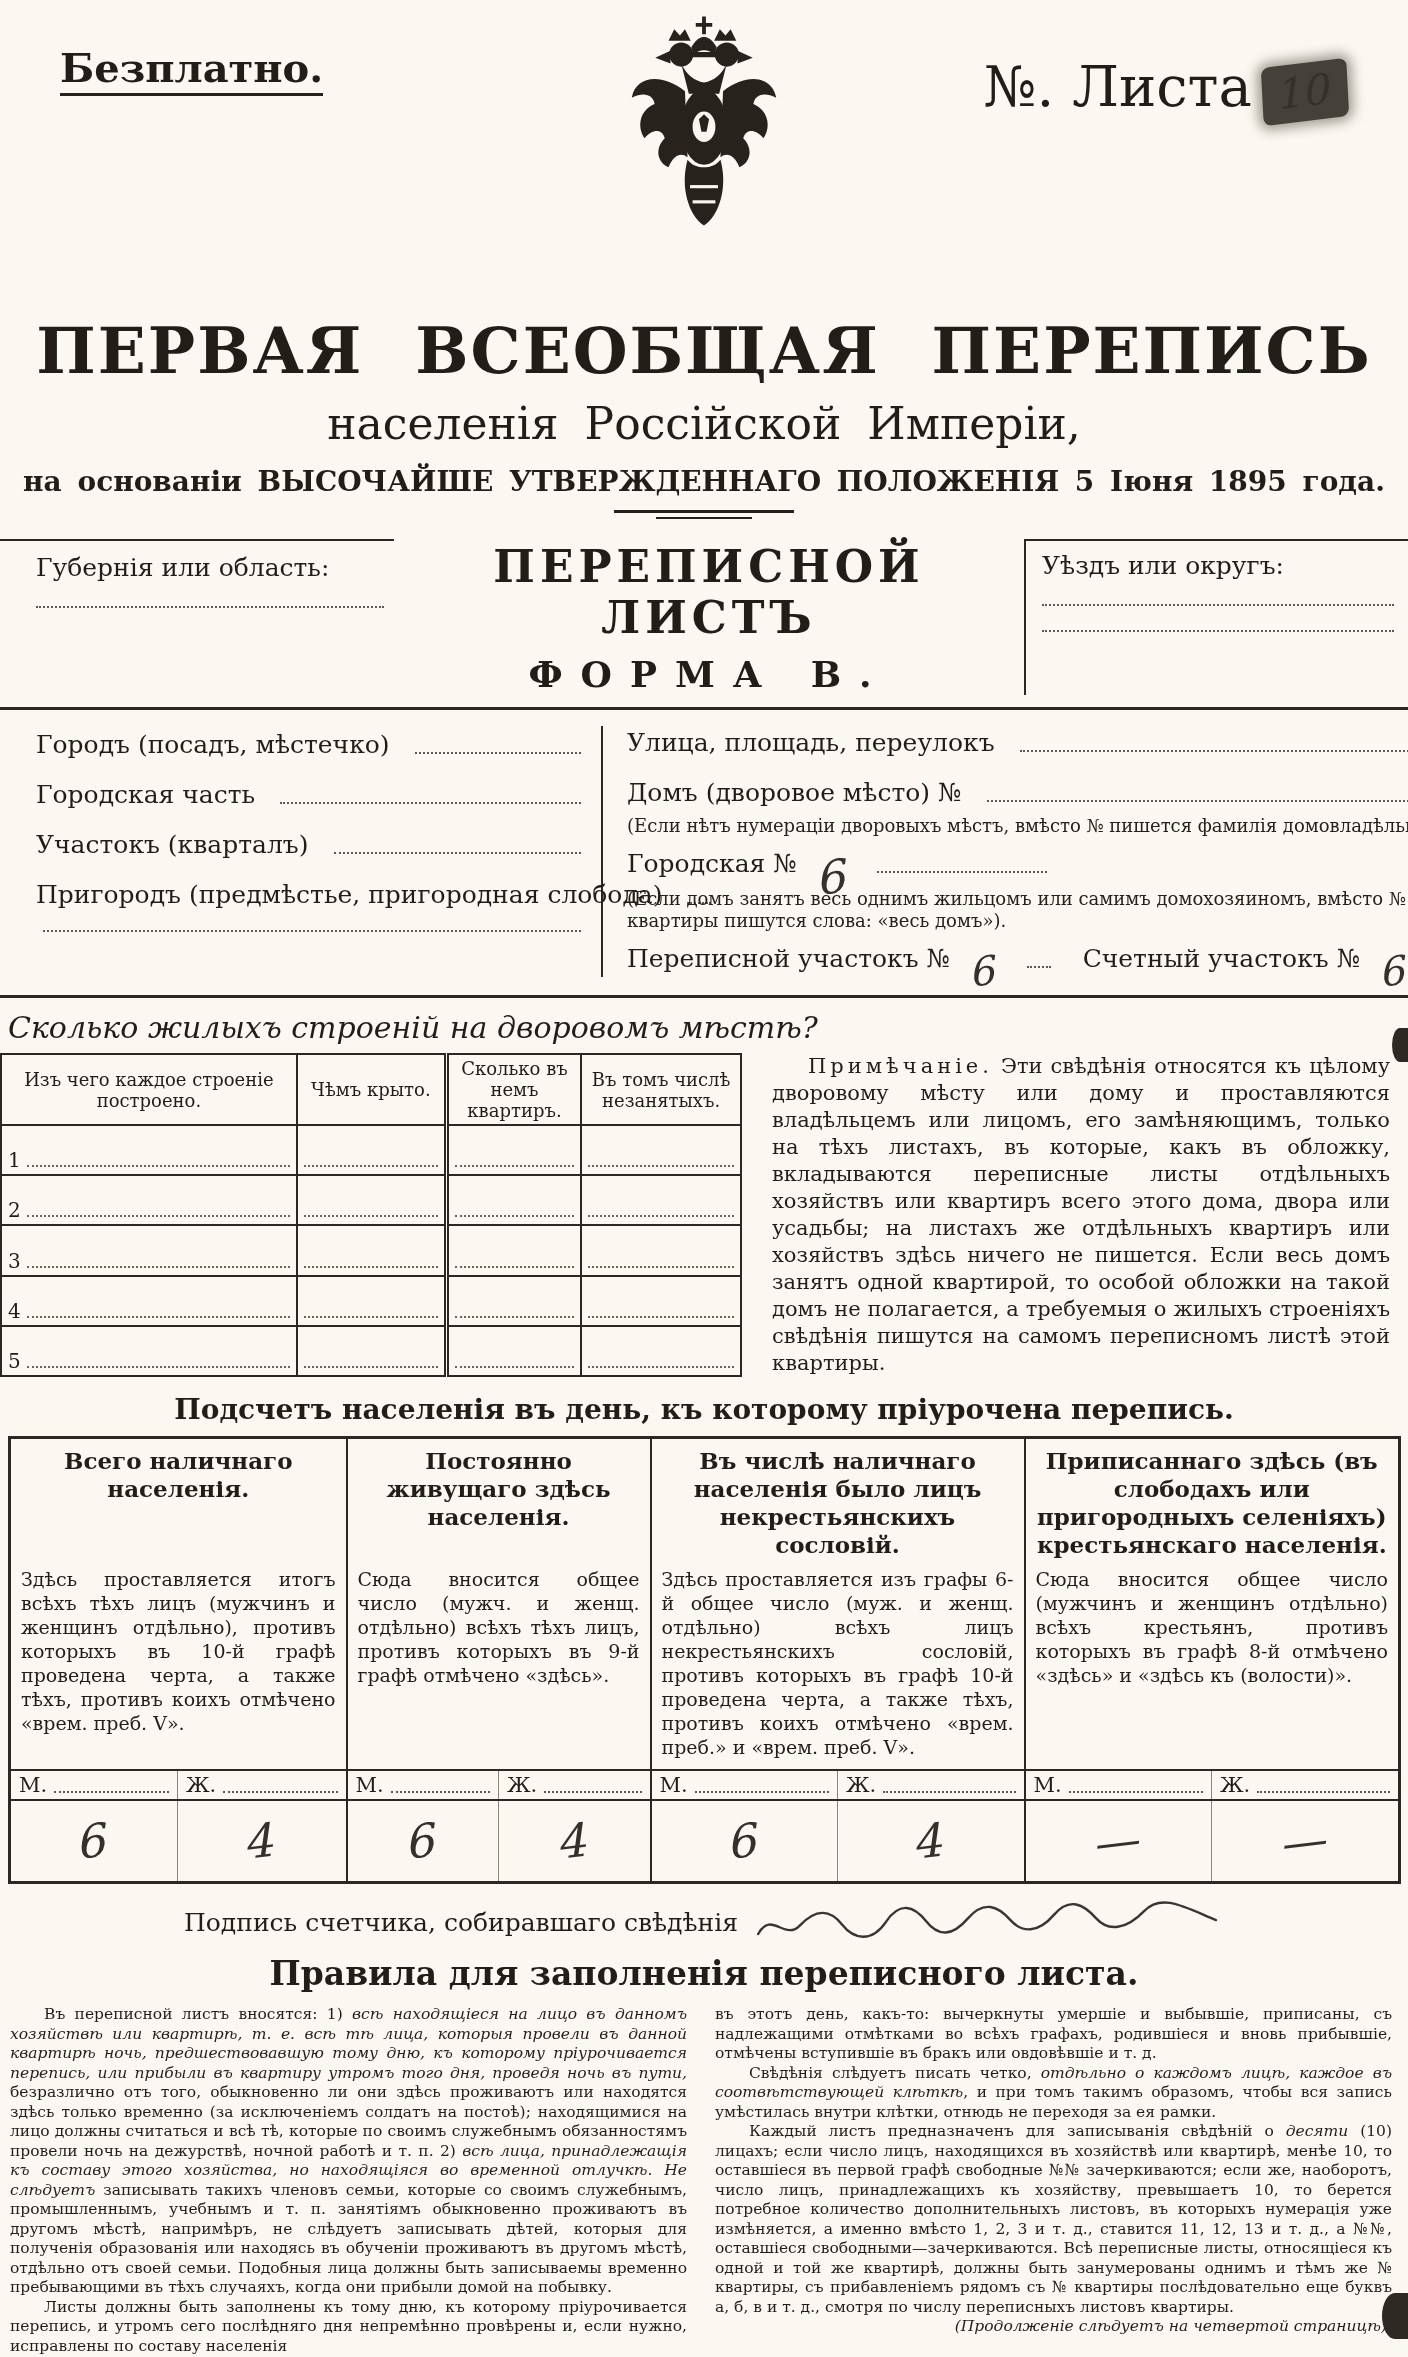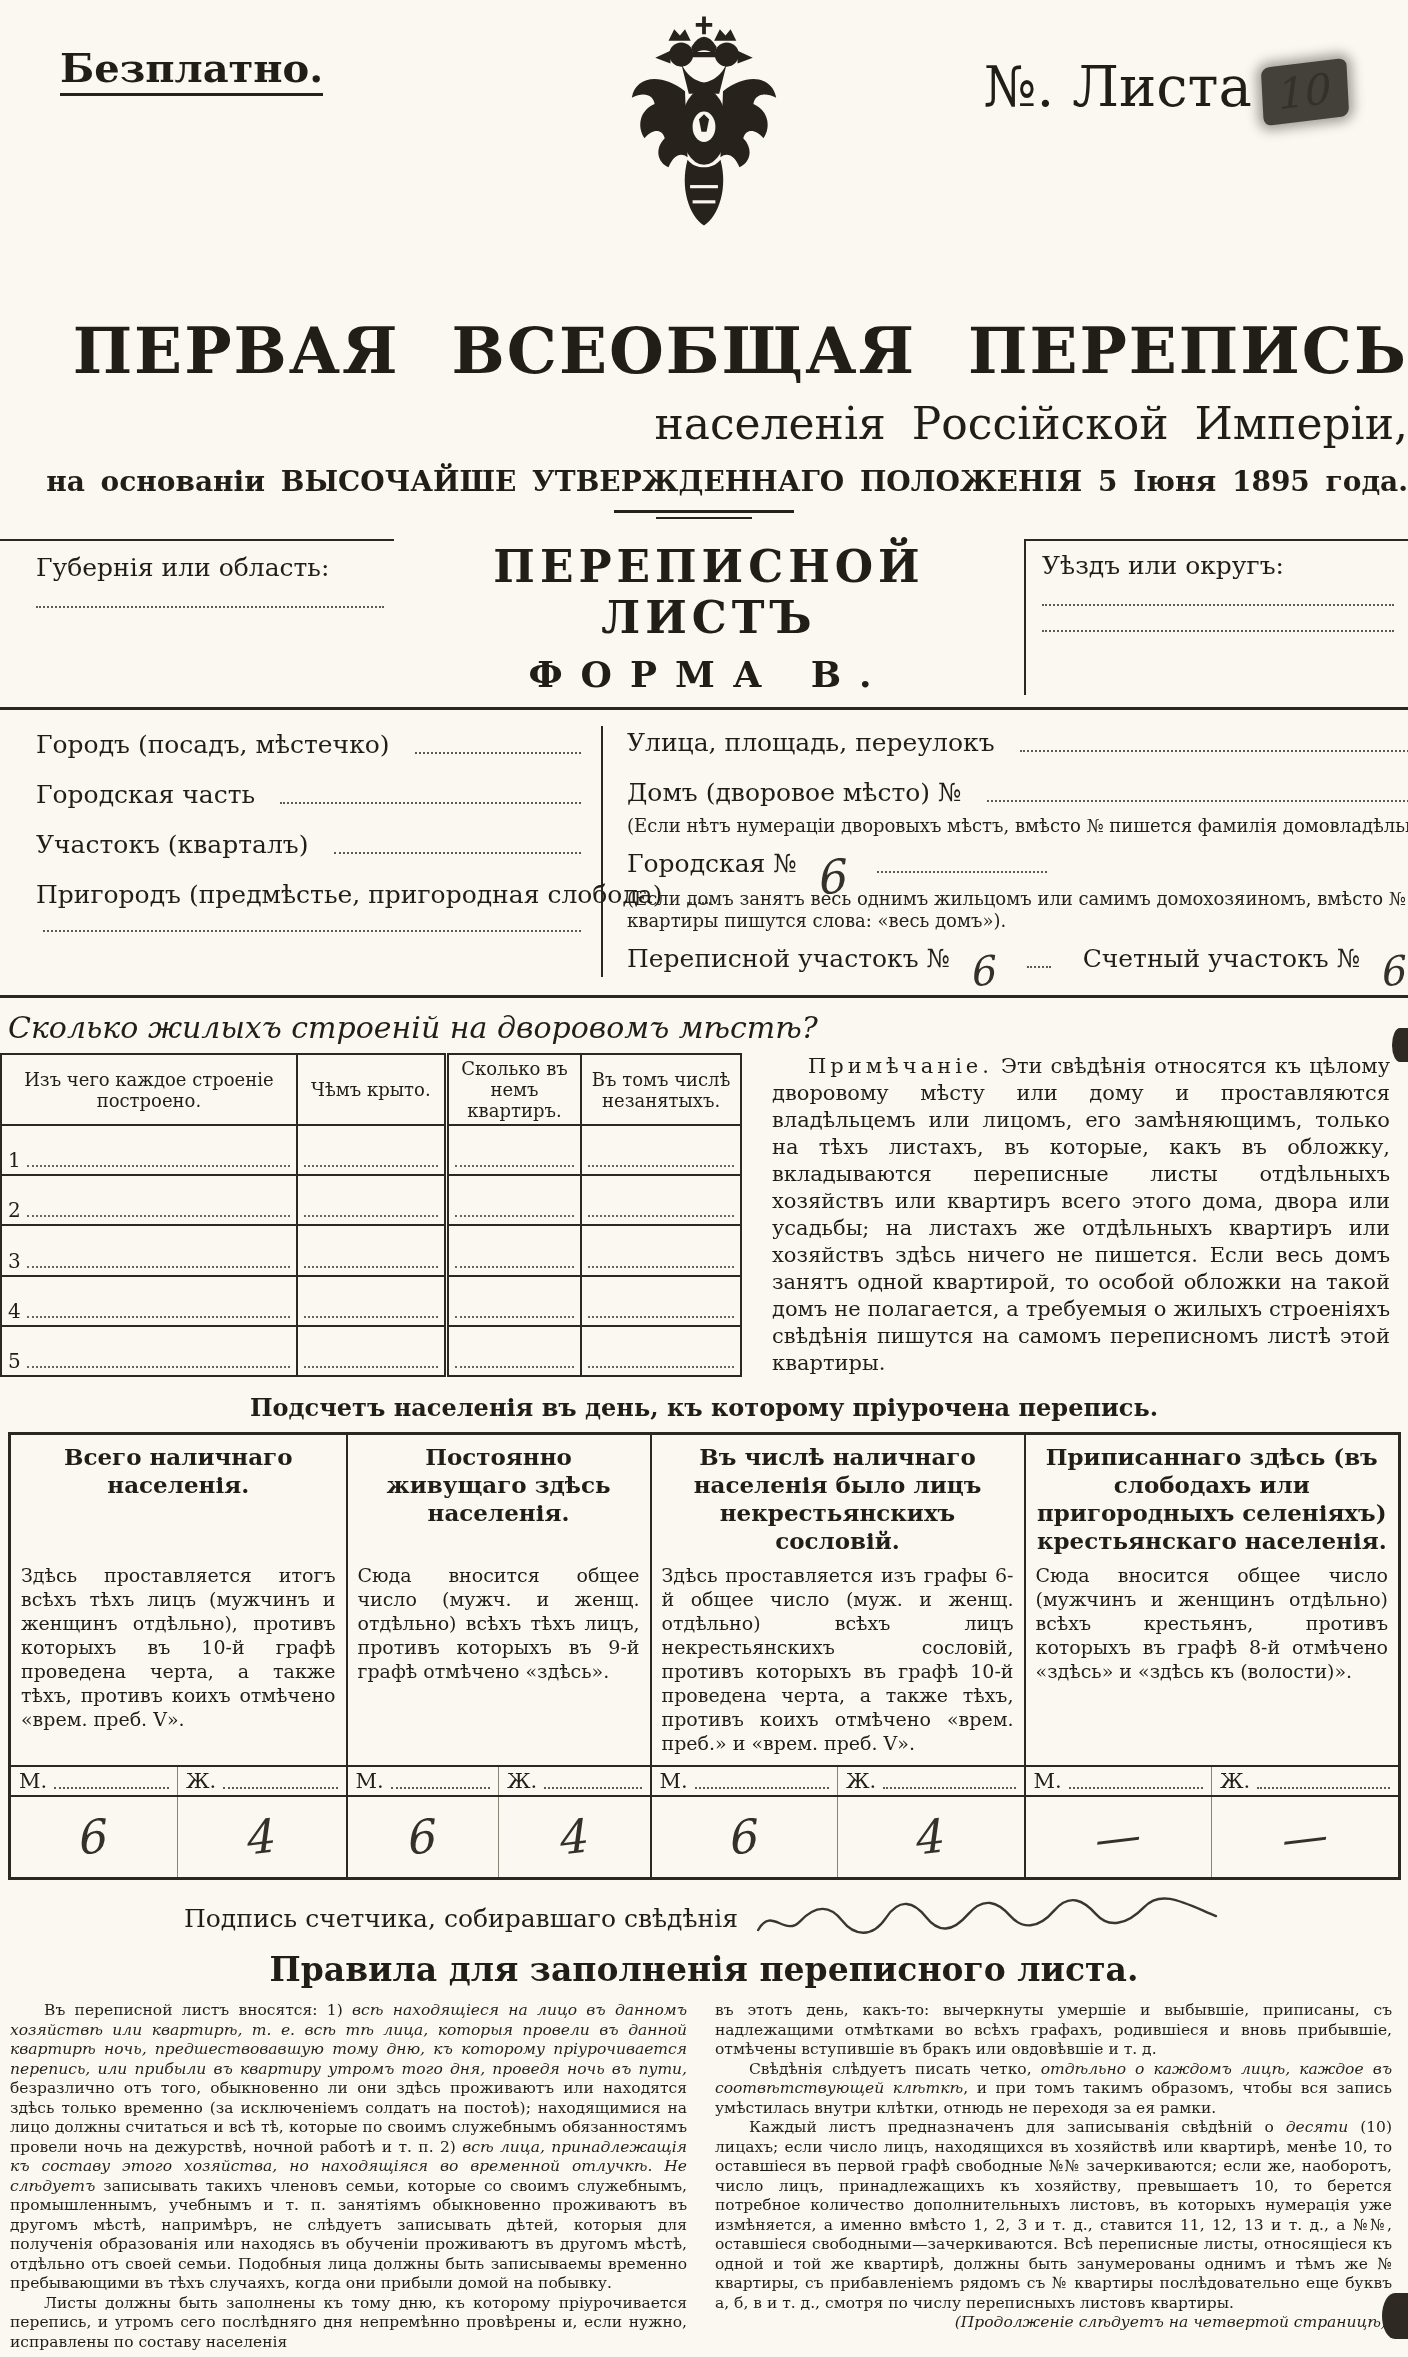--- a/index.html
+++ b/index.html
@@ -17,21 +17,21 @@
   }
   .eagle{position:absolute; left:50%; top:14px; transform:translateX(-50%);}
   .sheet-no{position:absolute; right:60px; top:54px; font-size:56px; white-space:nowrap;}
   .sheet-no-value{
     display:inline-block; vertical-align:middle; margin-left:10px; min-width:86px; height:58px;
     background:#44403a; color:#d6d0bf; text-align:center; line-height:58px; font-size:42px;
     font-style:italic; border-radius:8px; transform:rotate(-2deg);
     box-shadow:0 0 12px 5px rgba(58,52,40,.45);
   }
   
-  .titleblock{text-align:right; margin-top:14px;}
+  .titleblock{text-align:center; margin-top:14px;}
   .t1{font-size:63px; font-weight:bold; letter-spacing:2px; word-spacing:28px; margin:0;}
   .t2{font-size:44px; font-weight:normal; word-spacing:12px; margin:10px 0 0;}
   .t3{font-size:28px; font-weight:bold; word-spacing:6px; margin:16px 0 0;}
   .dbl-underline{width:180px; border-top:3px solid #262219; margin:12px auto 0;}
   .dbl-underline2{width:96px; border-top:2px solid #262219; margin:4px auto 0;}
   
   .formhead{display:flex; margin-top:20px; align-items:stretch;}
   .fh-left{width:348px; border-top:2px solid #2b2722; padding:12px 10px 0 36px;}
   .fh-center{flex:1; text-align:center; padding-top:2px;}
   .fh-right{width:352px; border-top:2px solid #2b2722; border-left:2px solid #2b2722; padding:10px 14px 0 16px;}
@@ -58,21 +58,21 @@
   .btable th,.btable td{border:2px solid #2b2722; padding:3px 6px; font-weight:normal; text-align:center; vertical-align:middle;}
   .btable th.dbl,.btable td.dbl{border-left:5px double #2b2722;}
   .btable td{height:36px; vertical-align:bottom;}
   .bcell{display:flex; align-items:flex-end;}
   .bnum{font-size:20px; margin:0 6px 0 0;}
   .leader{flex:1; border-bottom:2px dotted #6a645a; margin-bottom:4px;}
   .bnote{flex:1; padding:0 4px 0 30px; font-size:21px; line-height:27px; text-align:justify;}
   .bnote p{margin:0; text-indent:36px;}
   .bnote-label{letter-spacing:4px;}
   
-  .pop-title{text-align:center; font-weight:bold; font-size:24px; margin:16px 0 10px;}
+  .pop-title{text-align:center; font-weight:bold; font-size:28px; margin:16px 0 10px;}
   .ptable{width:calc(100% - 16px); margin:0 8px; border-collapse:collapse; border:3px solid #2b2722; table-layout:fixed;}
   .ptable th,.ptable td{padding:0;}
   .gs{border-left:2px solid #2b2722;}
   .fsep{border-left:1px solid #8a8378;}
   .pt-title th{font-size:23px; line-height:28px; font-weight:bold; text-align:center; vertical-align:top; padding:8px 10px 4px;}
   .pt-desc td{font-size:19px; line-height:24px; text-align:justify; vertical-align:top; padding:4px 10px 10px;}
   .pt-mf td{border-top:2px solid #2b2722; font-size:21px; padding:2px 8px;}
   .mfw{display:flex; align-items:flex-end;}
   .mfw .dots{margin-bottom:4px;}
   .pt-vals td{border-top:2px solid #2b2722; height:80px; text-align:center; vertical-align:middle;}

